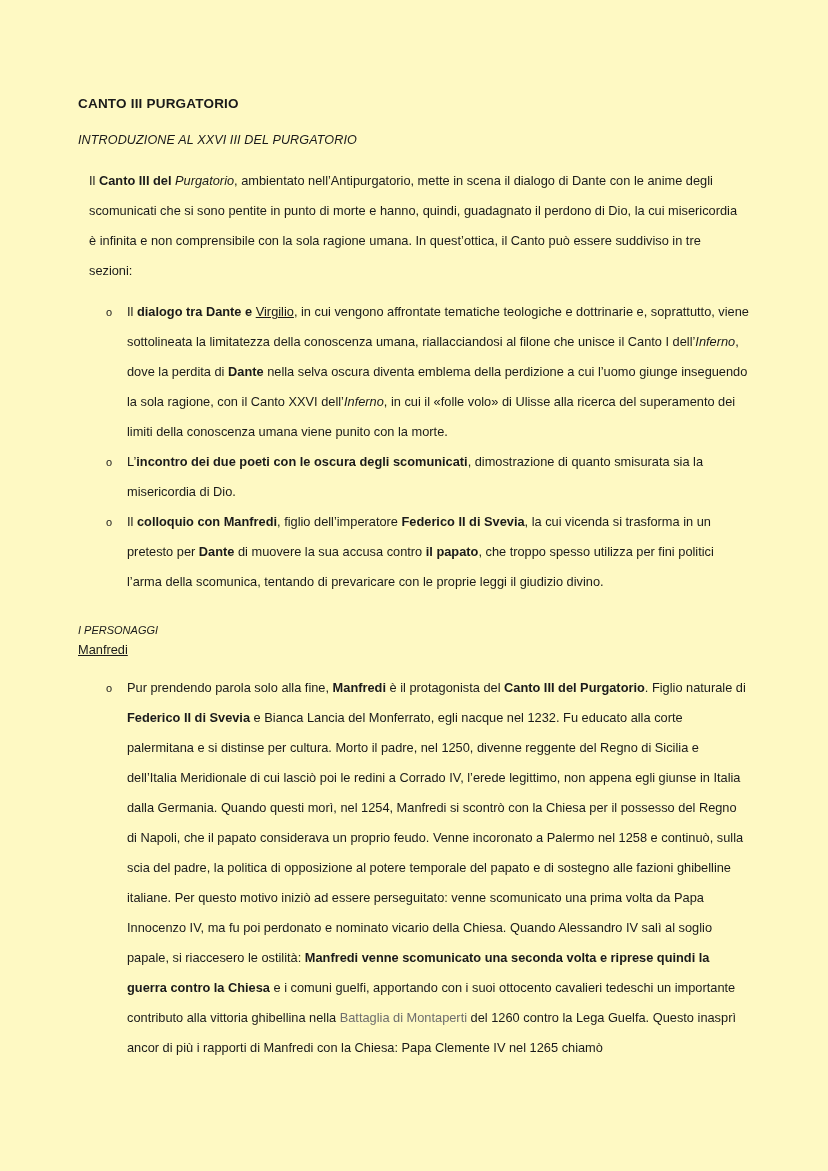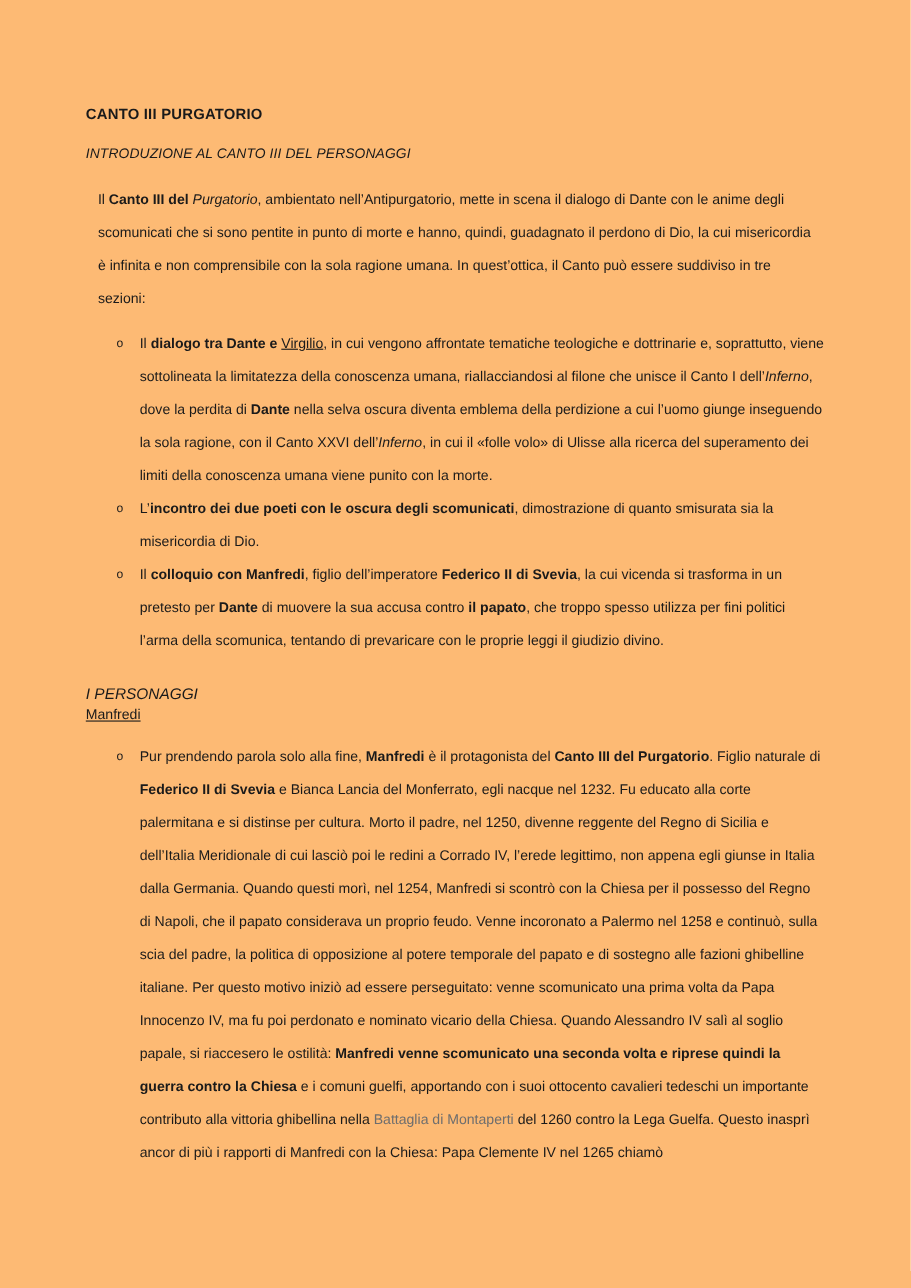--- a/index.html
+++ b/index.html
@@ -11,21 +11,21 @@
     width: 828px;
     height: 1171px;
     font-family: "Liberation Sans", sans-serif;
     color: #1a1a1a;
     -webkit-font-smoothing: antialiased;
   }
   .page {
     position: relative;
     width: 828px;
     height: 1171px;
-    background: #fdba74;
+    background: #fef9c3;
     box-sizing: border-box;
     padding: 96px 78px 0 78px;
   }
   .doc-title {
     font-size: 13.5px;
     font-weight: bold;
     letter-spacing: 0.2px;
     margin: 0 0 21px 0;
     line-height: 1.2;
   }
@@ -62,21 +62,21 @@
     left: 28px;
     top: 0;
     font-size: 11px;
     line-height: 30px;
     color: #1a1a1a;
   }
   .personaggi-block {
     margin-top: 24px;
   }
   .personaggi-label {
-    font-size: 14px;
+    font-size: 11px;
     font-style: italic;
     line-height: 19px;
     margin: 0;
   }
   .personaggi-name {
     font-size: 12.8px;
     line-height: 19px;
     margin: 0 0 14px 0;
     text-decoration: underline;
     display: inline-block;
@@ -86,21 +86,21 @@
   u { text-decoration: underline; }
   .muted { color: #6e6e6e; }
 </style>
 </head>
 <body>
 
 <div class="page">
 
   <h1 class="doc-title">CANTO III PURGATORIO</h1>
 
-  <h2 class="section-heading">INTRODUZIONE AL CANTO III DEL PERSONAGGI</h2>
+  <h2 class="section-heading">INTRODUZIONE AL XXVI III DEL PURGATORIO</h2>
 
   <p class="para"><span>Il </span><b>Canto III del </b><i>Purgatorio</i><span>, ambientato nell’Antipurgatorio, mette in scena il dialogo di Dante con le anime degli scomunicati che si sono pentite in punto di morte e hanno, quindi, guadagnato il perdono di Dio, la cui misericordia è infinita e non comprensibile con la sola ragione umana. In quest’ottica, il Canto può essere suddiviso in tre sezioni:</span></p>
 
   <ul class="bullets">
     <li>
       <span class="marker">o</span>
       <span><span>Il </span><b>dialogo tra Dante e </b><u>Virgilio</u><span>, in cui vengono affrontate tematiche teologiche e dottrinarie e, soprattutto, viene sottolineata la limitatezza della conoscenza umana, riallacciandosi al filone che unisce il Canto I dell’</span><i>Inferno</i><span>, dove la perdita di </span><b>Dante</b><span> nella selva oscura diventa emblema della perdizione a cui l’uomo giunge inseguendo la sola ragione, con il Canto XXVI dell’</span><i>Inferno</i><span>, in cui il «folle volo» di Ulisse alla ricerca del superamento dei limiti della conoscenza umana viene punito con la morte.</span></span>
     </li>
     <li>
       <span class="marker">o</span>

